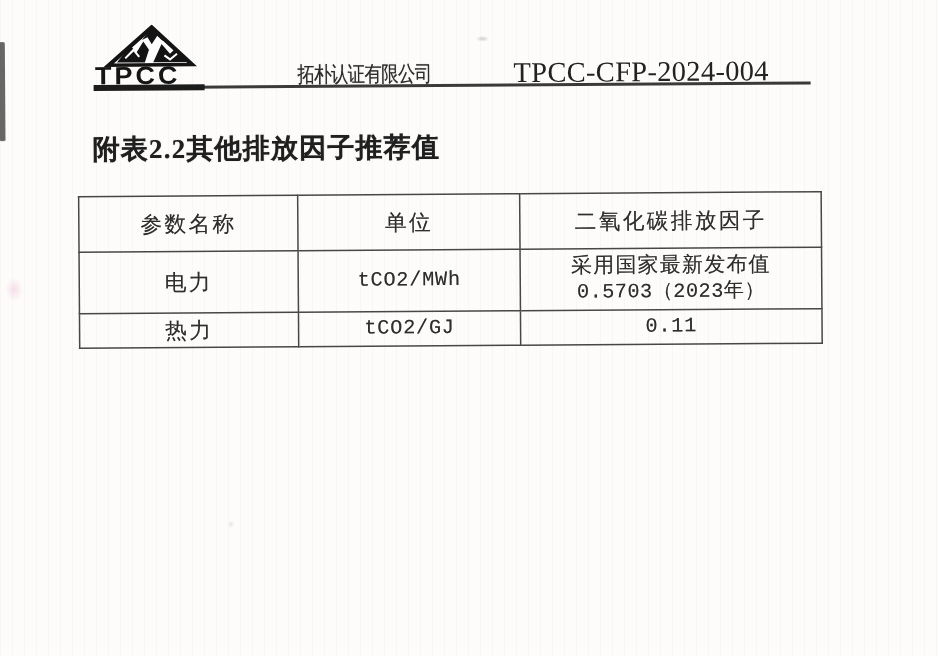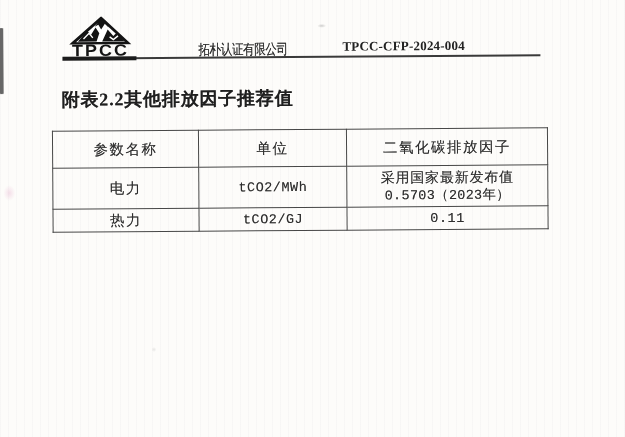--- a/index.html
+++ b/index.html
@@ -33,39 +33,39 @@
   .speck-pink {
     position: absolute; left: 3px; top: 183px; width: 12px; height: 16px;
     background: radial-gradient(ellipse at center, rgba(222,150,190,0.28), rgba(222,150,190,0) 70%);
   }
   .speck-gray-1 { position: absolute; left: 318px; top: 24px; width: 9px; height: 4px;
     background: radial-gradient(ellipse, rgba(120,120,120,0.35), rgba(120,120,120,0) 70%); }
   .speck-gray-2 { position: absolute; left: 150px; top: 346px; width: 5px; height: 5px;
     background: radial-gradient(ellipse, rgba(140,140,140,0.2), rgba(140,140,140,0) 70%); }
 
   
-  .logo { position: absolute; left: 64px; top: 15px; width: 74px; text-align: center; }
+  .logo { position: absolute; left: 64px; top: 15px; width: 74px; text-align: left; }
   .logo-mountain { display: block; margin: 0 auto; }
   .logo-text {
     display: block; margin-top: -4px;
     font-family: "Liberation Sans", "DejaVu Sans", sans-serif;
     font-weight: 900; font-size: 18px; letter-spacing: 2px;
     color: #151515; transform: scaleY(0.92);
   }
   .company-name {
     position: absolute; left: 199px; top: 40px;
     font-size: 12.5px; letter-spacing: -0.5px; color: #2c2c2c;
     transform: scale(0.93, 1.15); transform-origin: left top;
     text-shadow: 0 0 0.5px rgba(40,40,40,0.6);
     white-space: nowrap;
   }
   .doc-number {
     position: absolute; left: 343px; top: 39px;
-    font-family: "Liberation Serif", serif; font-weight: bold;
-    font-size: 13px; letter-spacing: 0.2px; color: #222;
+    font-family: "Liberation Serif", serif; font-weight: normal;
+    font-size: 19px; letter-spacing: 0.2px; color: #222;
     white-space: nowrap;
   }
   .header-rule {
     position: absolute; left: 64px; top: 56px; width: 477px; height: 2px;
     background: #3a3a3a;
   }
   .logo-underline {
     position: absolute; left: 63px; top: 55px; width: 74px; height: 4px;
     background: #1c1c1c;
   }

